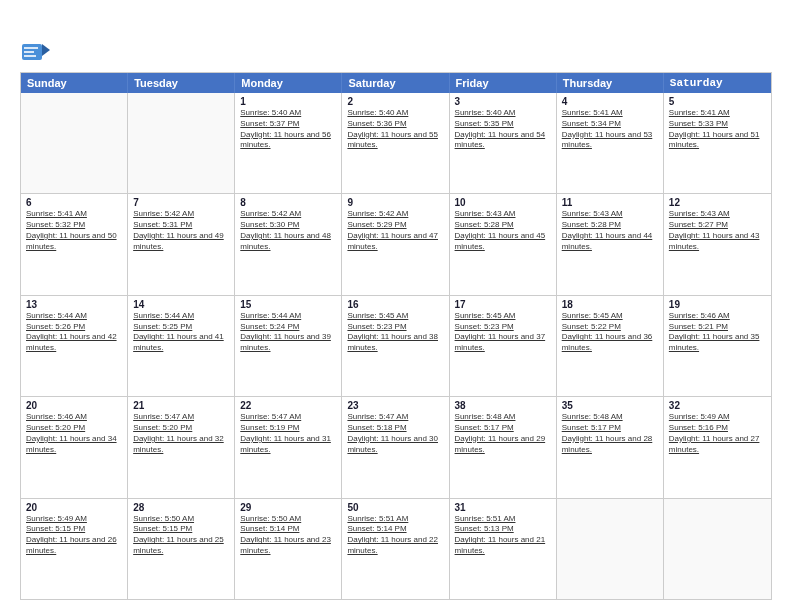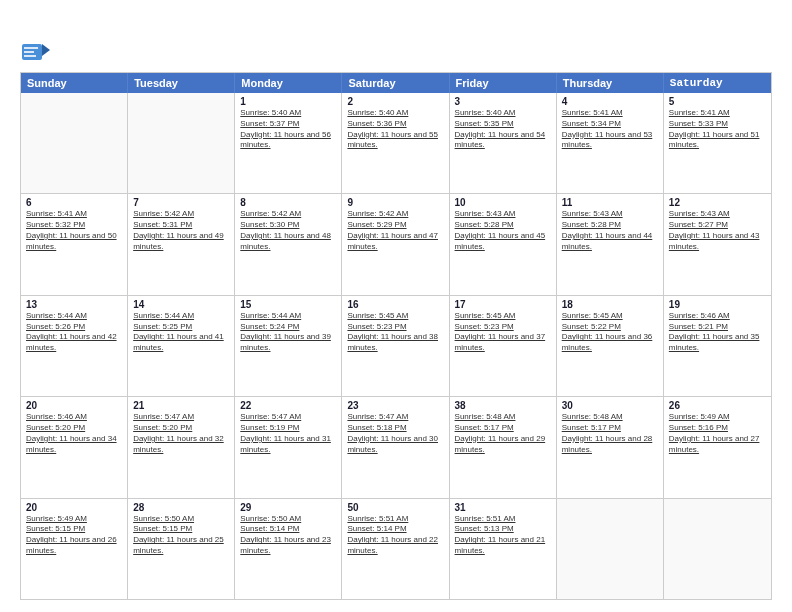--- a/index.html
+++ b/index.html
@@ -251,25 +251,25 @@
           </div>
           <div class="cal-cell">
             <span class="day-num">23</span>
             <div class="sun-info">Sunrise: 5:47 AM<br>Sunset: 5:18 PM<br>Daylight: 11 hours and 30 minutes.</div>
           </div>
           <div class="cal-cell">
             <span class="day-num">38</span>
             <div class="sun-info">Sunrise: 5:48 AM<br>Sunset: 5:17 PM<br>Daylight: 11 hours and 29 minutes.</div>
           </div>
           <div class="cal-cell">
-            <span class="day-num">30</span>
+            <span class="day-num">35</span>
             <div class="sun-info">Sunrise: 5:48 AM<br>Sunset: 5:17 PM<br>Daylight: 11 hours and 28 minutes.</div>
           </div>
           <div class="cal-cell">
-            <span class="day-num">26</span>
+            <span class="day-num">32</span>
             <div class="sun-info">Sunrise: 5:49 AM<br>Sunset: 5:16 PM<br>Daylight: 11 hours and 27 minutes.</div>
           </div>
         </div>
         <div class="cal-row">
           <div class="cal-cell">
             <span class="day-num">20</span>
             <div class="sun-info">Sunrise: 5:49 AM<br>Sunset: 5:15 PM<br>Daylight: 11 hours and 26 minutes.</div>
           </div>
           <div class="cal-cell">
             <span class="day-num">28</span>

